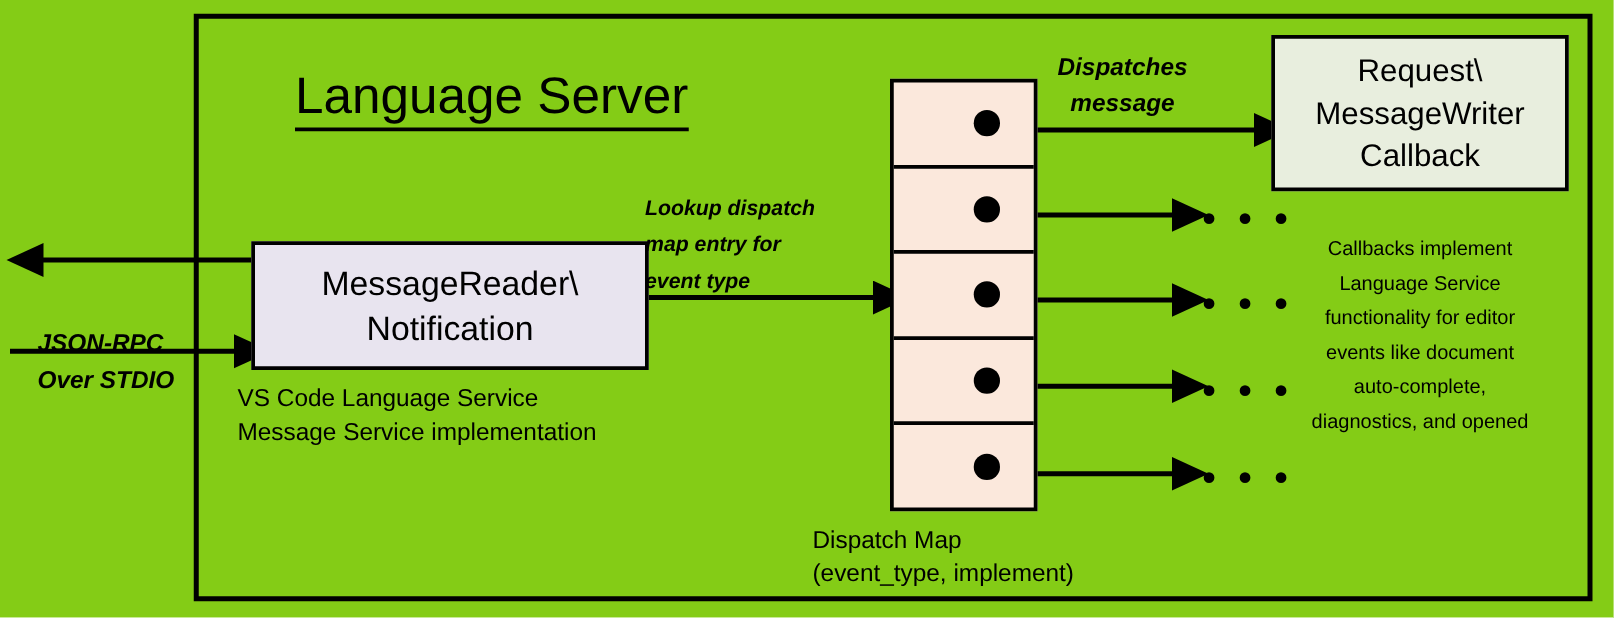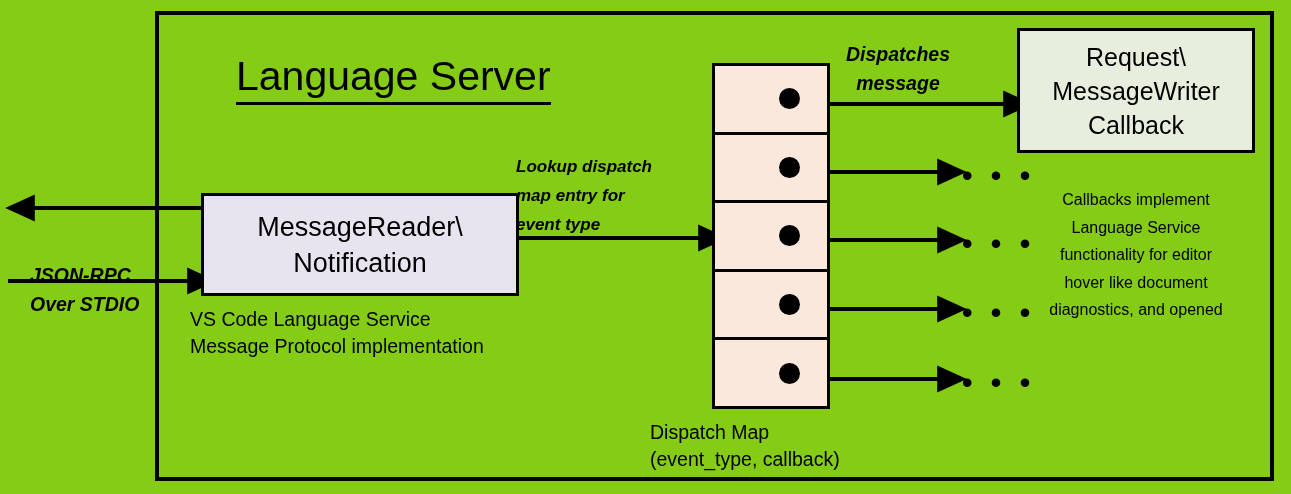--- a/index.html
+++ b/index.html
@@ -244,21 +244,21 @@
     <div>JSON-RPC</div>
     <div>Over STDIO</div>
   </div>
 
   <div class="abs" id="mrw-box">
     <div class="ln">MessageReader\</div>
     <div class="ln">Notification</div>
   </div>
   <div class="abs" id="mrw-caption">
     <div>VS Code Language Service</div>
-    <div>Message Protocol implementation</div>
+    <div>Message Service implementation</div>
   </div>
 
   <div class="abs" id="lookup-label">
     <div>Lookup dispatch</div>
     <div>map entry for</div>
     <div>event type</div>
   </div>
 
   <div class="abs" id="dispatch-msg-label">
     <div>Dispatches</div>
@@ -277,34 +277,35 @@
       </div>
     <div class="dm-row">
         <span class="dm-dot"></span>
       </div>
     <div class="dm-row">
         <span class="dm-dot"></span>
       </div>
   </div>
   <div class="abs" id="dispatch-map-caption">
     <div>Dispatch Map</div>
-    <div>(event_type, callback)</div>
+    <div>(event_type, implement)</div>
   </div>
 
   <div class="ellipsis" style="left:962px; top:161px;">• • •</div>
   <div class="ellipsis" style="left:962px; top:229px;">• • •</div>
   <div class="ellipsis" style="left:962px; top:298px;">• • •</div>
   <div class="ellipsis" style="left:962px; top:368px;">• • •</div>
 
   <div class="abs" id="callback-box">
     <div class="ln">Request\</div>
     <div class="ln">MessageWriter</div>
     <div class="ln">Callback</div>
   </div>
   <div class="abs" id="callback-desc">
     <div>Callbacks implement</div>
     <div>Language Service</div>
     <div>functionality for editor</div>
-    <div>hover like document</div>
+    <div>events like document</div>
+    <div>auto-complete,</div>
     <div>diagnostics, and opened</div>
   </div>
 
 </div>
 
 </body></html>

